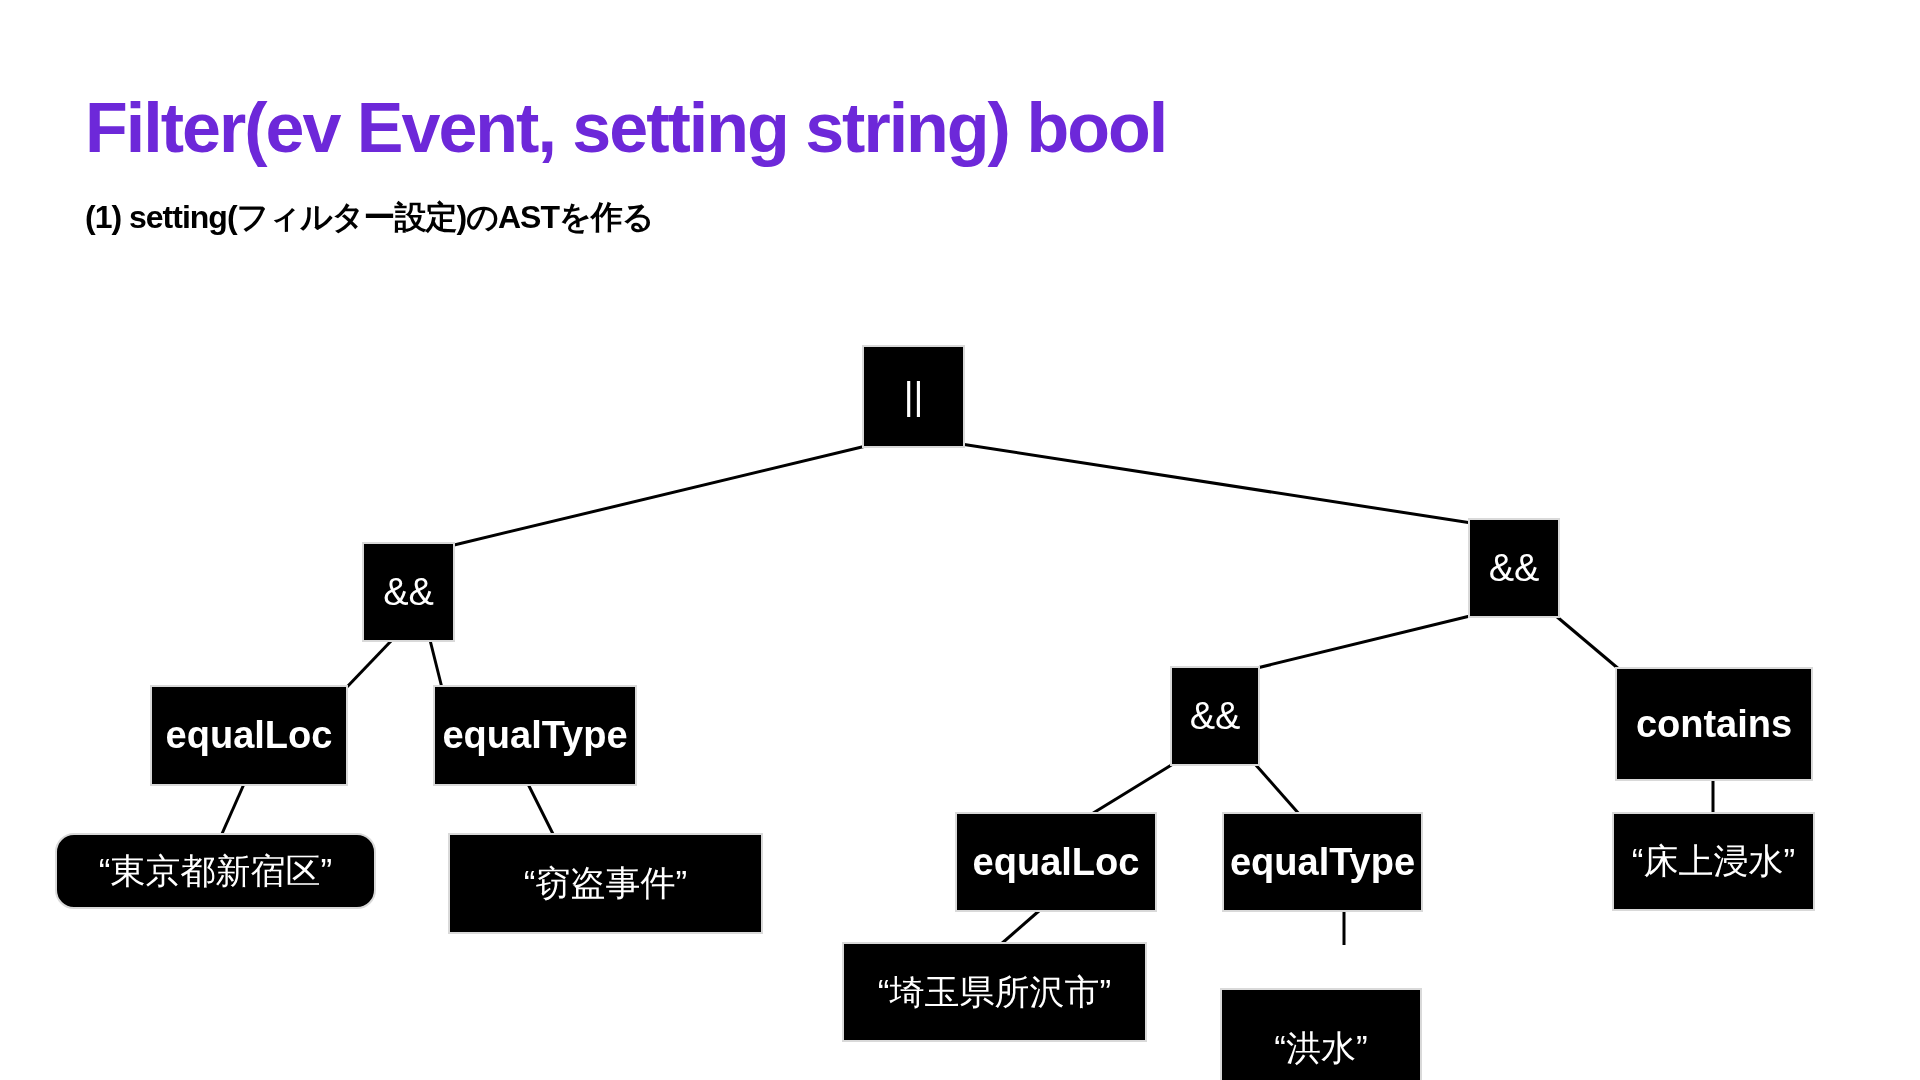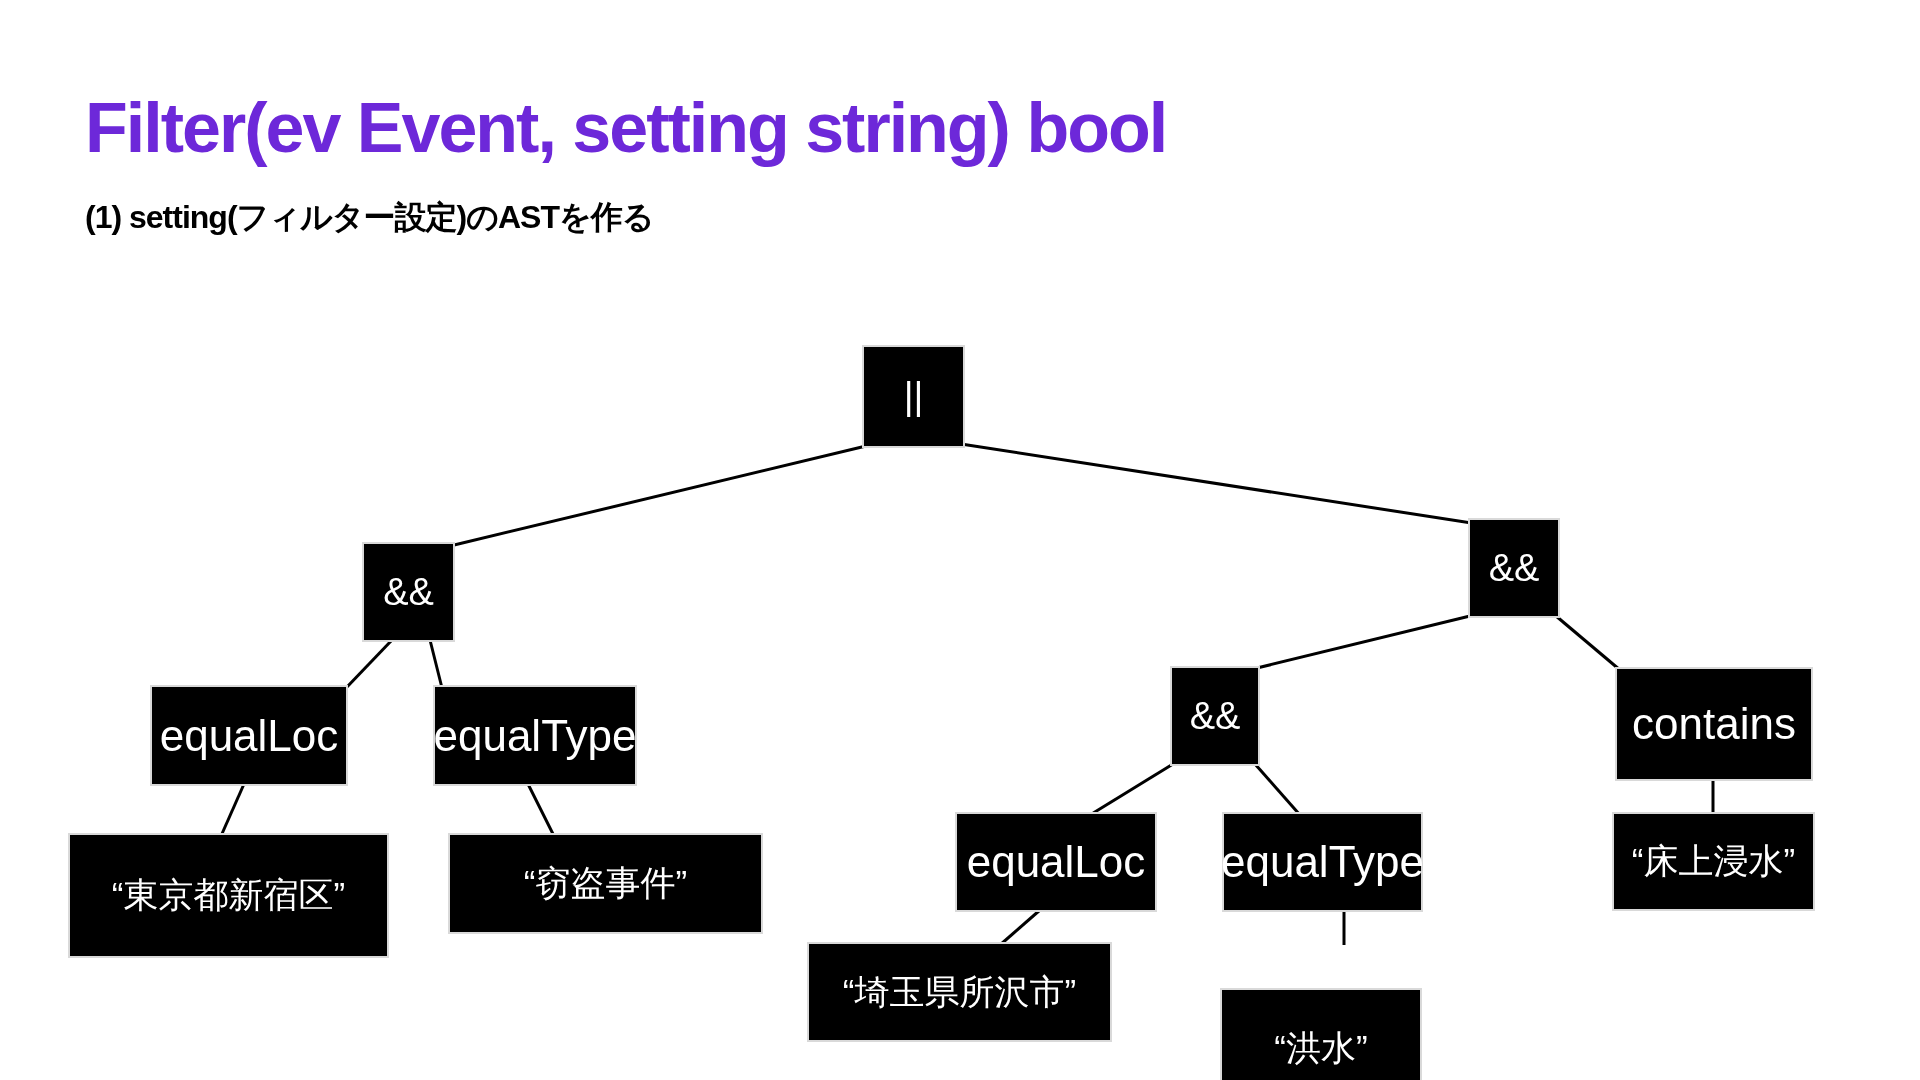--- a/index.html
+++ b/index.html
@@ -56,36 +56,36 @@
     color: #ffffff;
     border: 2px solid #d9d9d9;
     box-sizing: border-box;
     display: flex;
     align-items: center;
     justify-content: center;
     text-align: center;
     white-space: nowrap;
   }
   .node.op   { font-size: 38px; font-weight: 400; }
-  .node.fn   { font-size: 44px; font-weight: 400; }
+  .node.fn   { font-size: 38px; font-weight: 700; }
   .node.leaf { font-size: 35px; font-weight: 400; }
 
   
   #n-root             { left: 862px;  top: 345px; width: 103px; height: 103px; }
   #n-and-left         { left: 362px;  top: 542px; width: 93px;  height: 100px; }
   #n-and-right        { left: 1468px; top: 518px; width: 92px;  height: 100px; }
   #n-and-mid          { left: 1170px; top: 666px; width: 90px;  height: 100px; }
   #n-equal-loc-left   { left: 150px;  top: 685px; width: 198px; height: 101px; }
   #n-equal-type-left  { left: 433px;  top: 685px; width: 204px; height: 101px; }
   #n-equal-loc-right  { left: 955px;  top: 812px; width: 202px; height: 100px; }
   #n-equal-type-right { left: 1222px; top: 812px; width: 201px; height: 100px; }
   #n-contains         { left: 1615px; top: 667px; width: 198px; height: 114px; }
-  #n-leaf-tokyo       { left: 68px;   top: 833px; width: 321px; height: 125px; }
+  #n-leaf-tokyo       { left: 55px;   top: 833px; width: 321px; height: 76px; border-radius: 19px; }
   #n-leaf-theft       { left: 448px;  top: 833px; width: 315px; height: 101px; }
-  #n-leaf-saitama     { left: 807px;  top: 942px; width: 305px; height: 100px; text-align: right; }
+  #n-leaf-saitama     { left: 842px;  top: 942px; width: 305px; height: 100px; text-align: right; }
   #n-leaf-flood       { left: 1220px; top: 988px; width: 202px; height: 120px; text-align: right; }
   #n-leaf-inundation  { left: 1612px; top: 812px; width: 203px; height: 99px; }
 </style>
 </head>
 <body>
 
 <div class="slide">
 
   <div class="slide-title">Filter(ev Event, setting string) bool</div>
   <div class="slide-subtitle">(1) setting(フィルター設定)のASTを作る</div>

